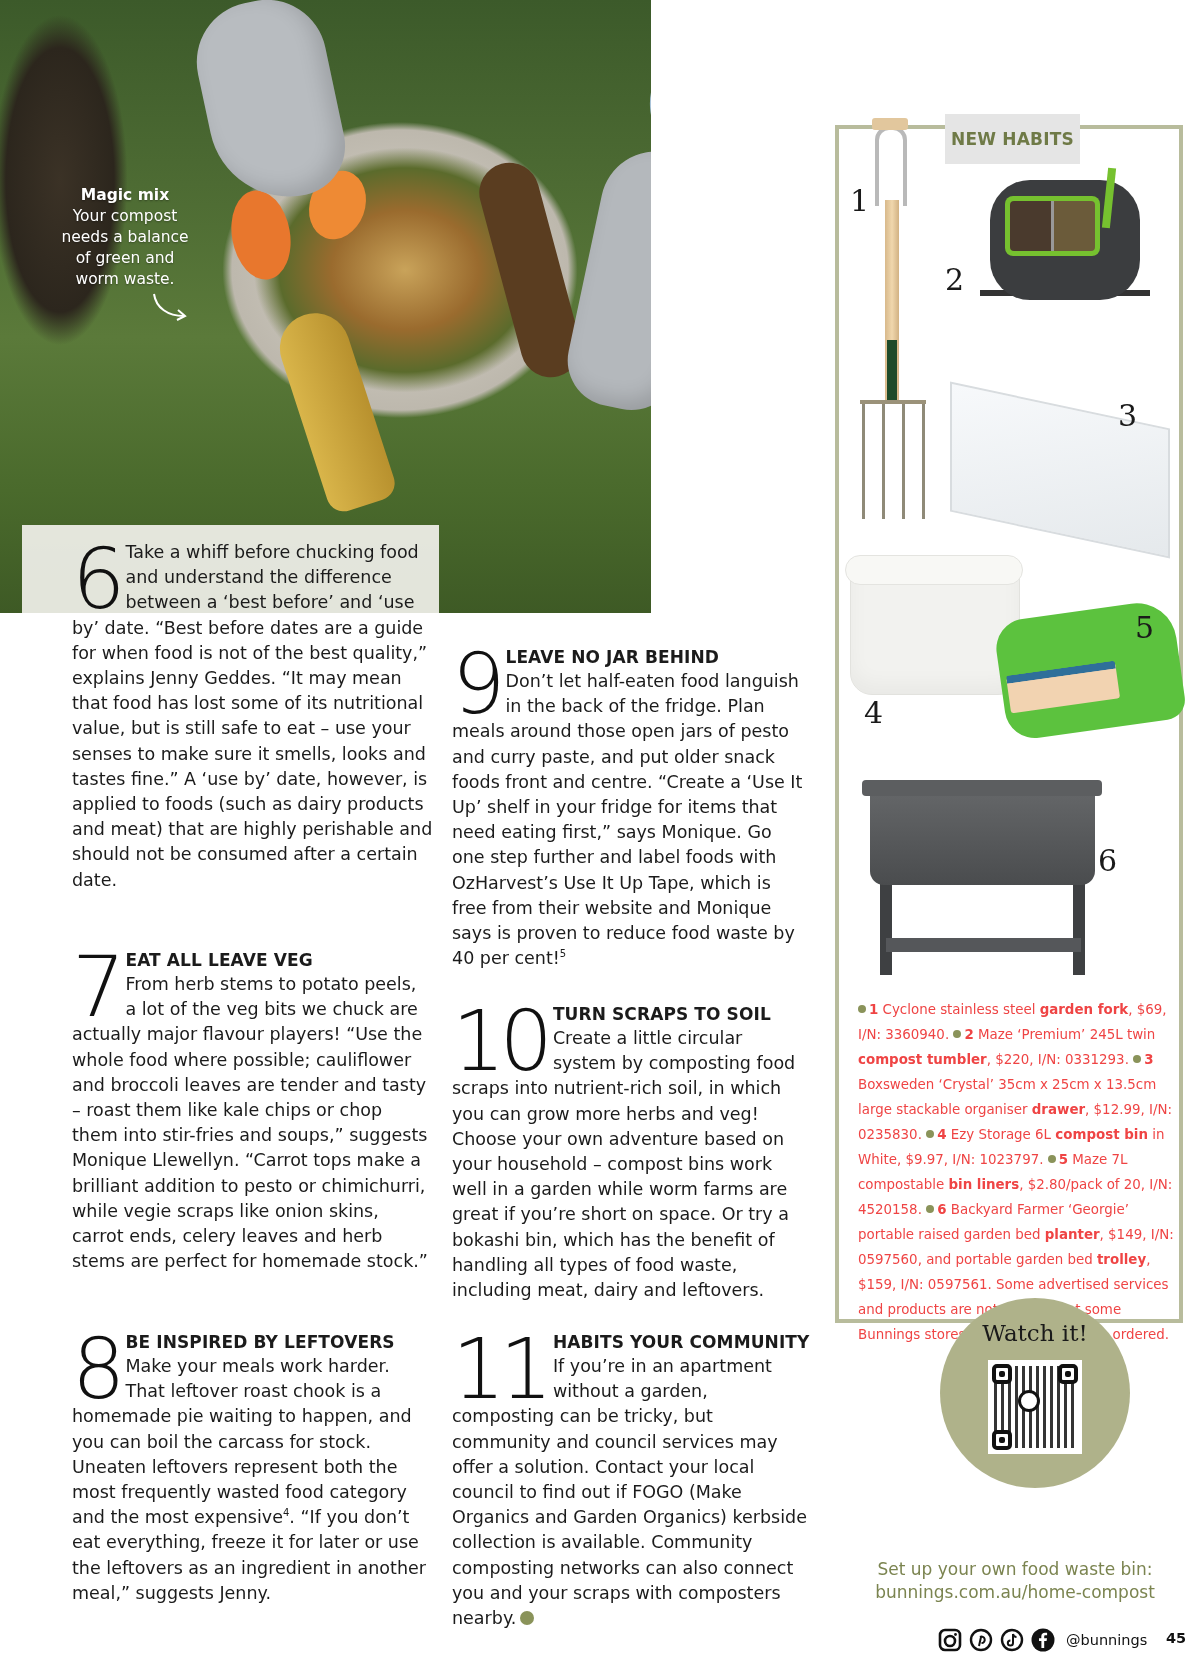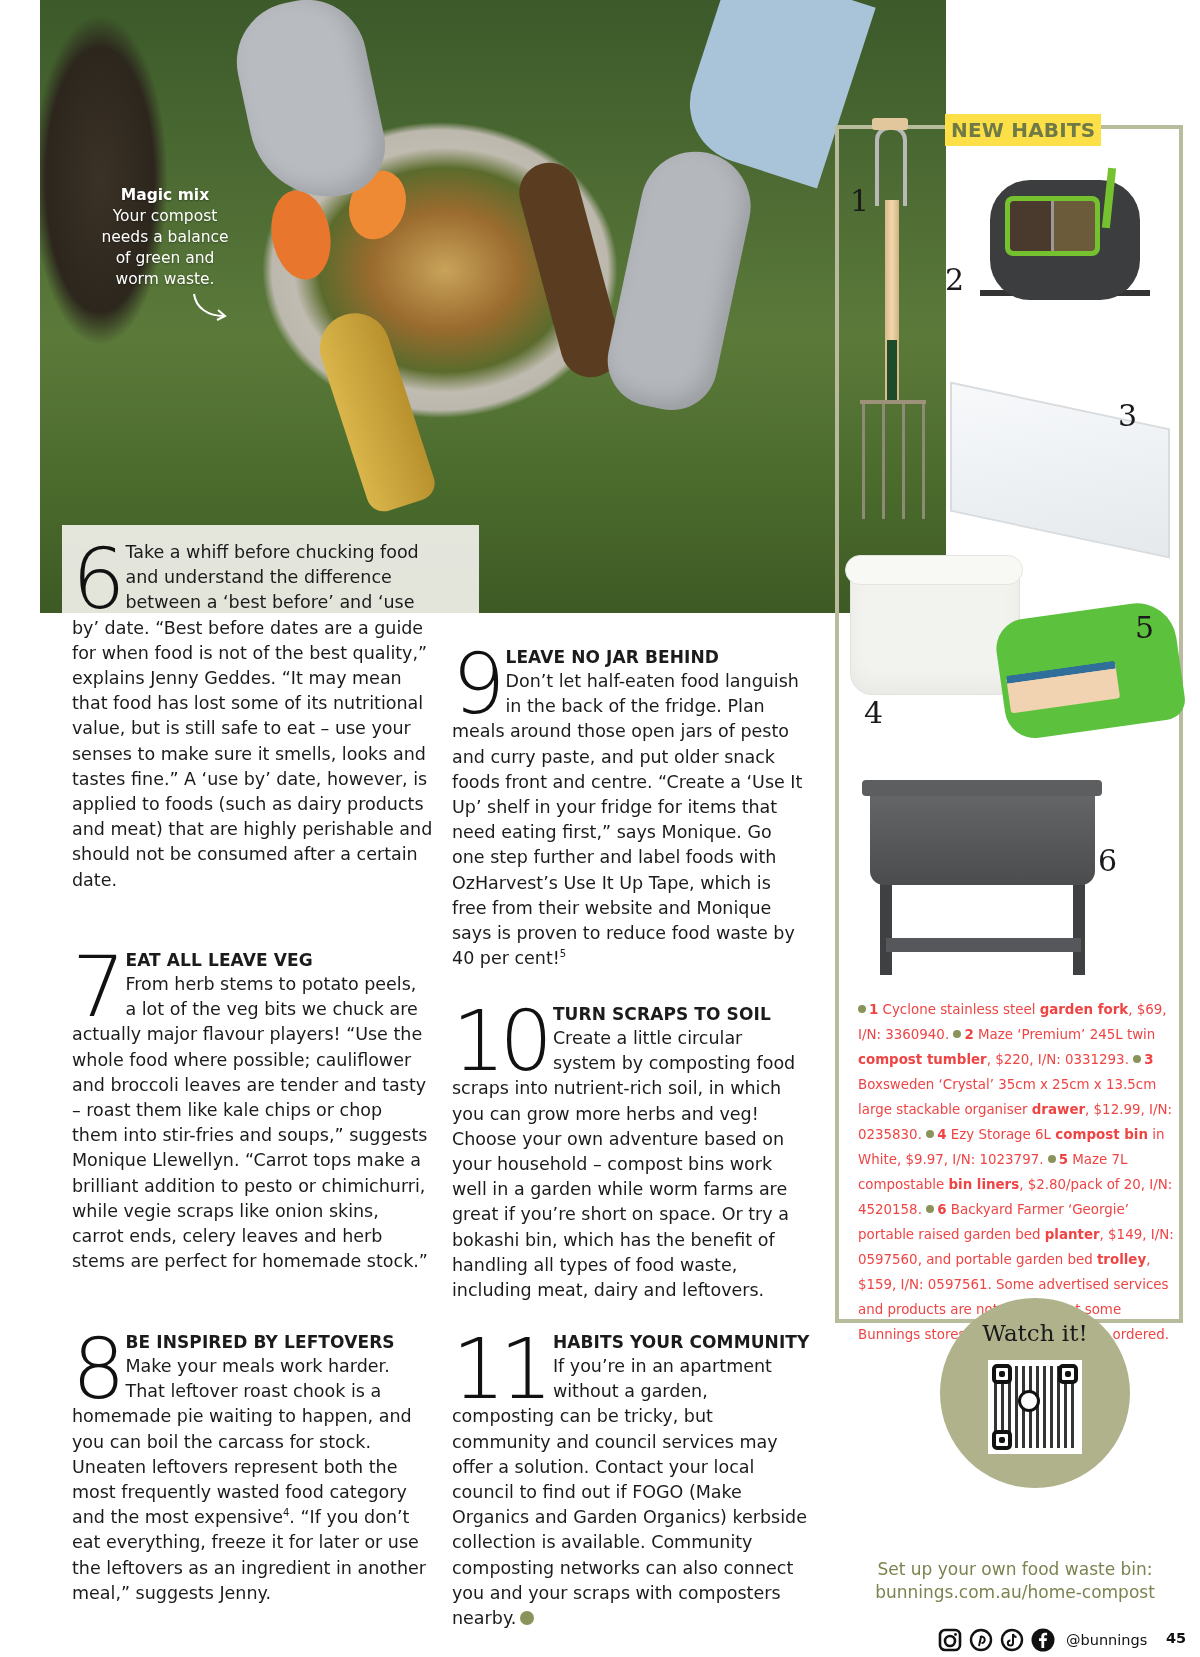--- a/index.html
+++ b/index.html
@@ -1,27 +1,26 @@
 <!DOCTYPE html>
 <html><head>
 <meta charset="utf-8">
 <style>
   * { box-sizing: border-box; margin: 0; padding: 0; }
   html, body { width: 1200px; height: 1657px; background: #ffffff; overflow: hidden; }
   body { position: relative; font-family: "DejaVu Sans", sans-serif; color: #1a1a1a; }
 
   
   .photo {
-    position: absolute; left: 0; top: 0; width: 906px; height: 613px; overflow: hidden;
+    position: absolute; left: 0; top: 0; width: 651px; height: 613px; overflow: hidden;
     background:
       radial-gradient(ellipse 210px 170px at 405px 270px, #c9a35a 0%, #9a6b2e 35%, #5b6b2c 60%, rgba(0,0,0,0) 72%),
       radial-gradient(ellipse 240px 200px at 400px 270px, #d9d5cc 0%, #bdb8ad 70%, rgba(0,0,0,0) 74%),
       radial-gradient(ellipse 90px 220px at 60px 180px, #3b3226 0%, #2c261d 60%, rgba(0,0,0,0) 75%),
       linear-gradient(180deg, #3c5a2a 0%, #4d6b33 30%, #5b7a3a 55%, #4a6a2c 80%, #3e5a25 100%);
-    margin-left: 40px;
   }
   .photo .glove-left {
     position: absolute; left: 205px; top: 0; width: 130px; height: 200px;
     background: #b8bcc0; border-radius: 60px 60px 50px 80px; transform: rotate(-12deg);
     box-shadow: inset -8px -8px 20px rgba(0,0,0,0.15);
   }
   .photo .glove-right {
     position: absolute; left: 585px; top: 150px; width: 110px; height: 260px;
     background: #b4b8bc; border-radius: 60px 60px 50px 50px; transform: rotate(12deg);
     box-shadow: inset -8px -8px 20px rgba(0,0,0,0.15);
@@ -56,22 +55,22 @@
     position: absolute; left: 22px; top: 525px; width: 417px; height: 88px;
     background: rgba(245,244,240,0.9);
   }
 
   
   .panel {
     position: absolute; left: 835px; top: 125px; width: 348px; height: 1198px;
     border: 4px solid #b8bc9c;
   }
   .panel-tag {
-    position: absolute; left: 945px; top: 114px; padding: 4px 6px;
-    background: #fde047; color: #6f7a47; font-weight: bold; font-size: 20px; letter-spacing: 0.2px;
+    position: absolute; left: 945px; top: 114px; padding: 15px 6px;
+    background: #e5e5e5; color: #6f7a47; font-weight: bold; font-size: 17px; letter-spacing: 0.2px;
   }
   .pnum { position: absolute; font-family: "DejaVu Serif", serif; font-size: 30px; color: #1a1a1a; }
 
   .prod { position: absolute; }
   .fork-handle { left: 872px; top: 118px; width: 36px; height: 12px; background: #e2c79d; border-radius: 3px; }
   .fork-y { left: 875px; top: 126px; width: 32px; height: 80px; border: 4px solid #b9b9b9; border-bottom: none; border-radius: 14px 14px 0 0; }
   .fork-shaft { left: 885px; top: 200px; width: 14px; height: 200px; background: linear-gradient(90deg,#d8b98b,#f0d7ad,#d2b283); }
   .fork-label { left: 887px; top: 340px; width: 10px; height: 60px; background: #1e4b2a; }
   .fork-tines { left: 860px; top: 400px; width: 66px; height: 120px; border-top: 4px solid #9b9279; }
   .tine { position: absolute; top: 0; width: 3px; height: 115px; background: #8f8a78; }

